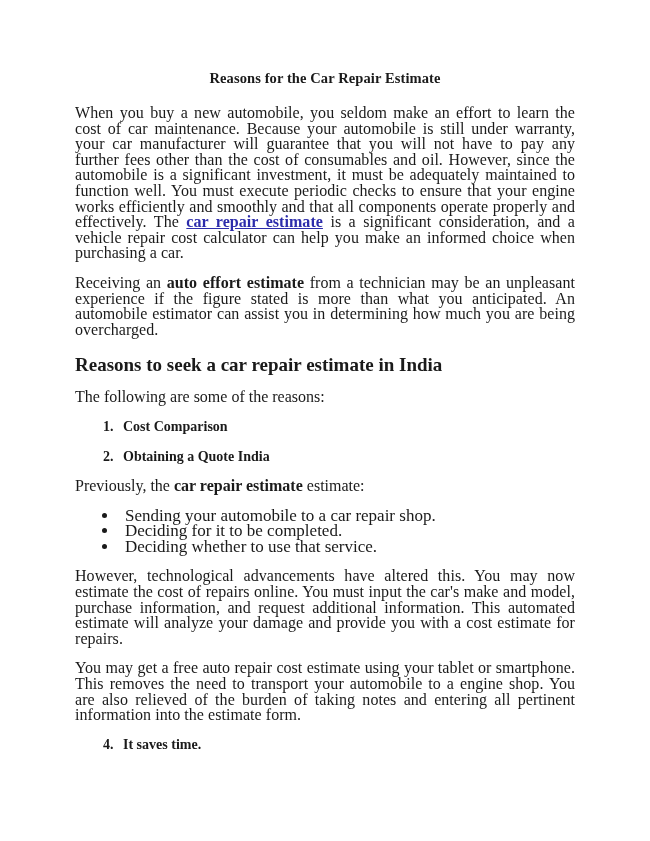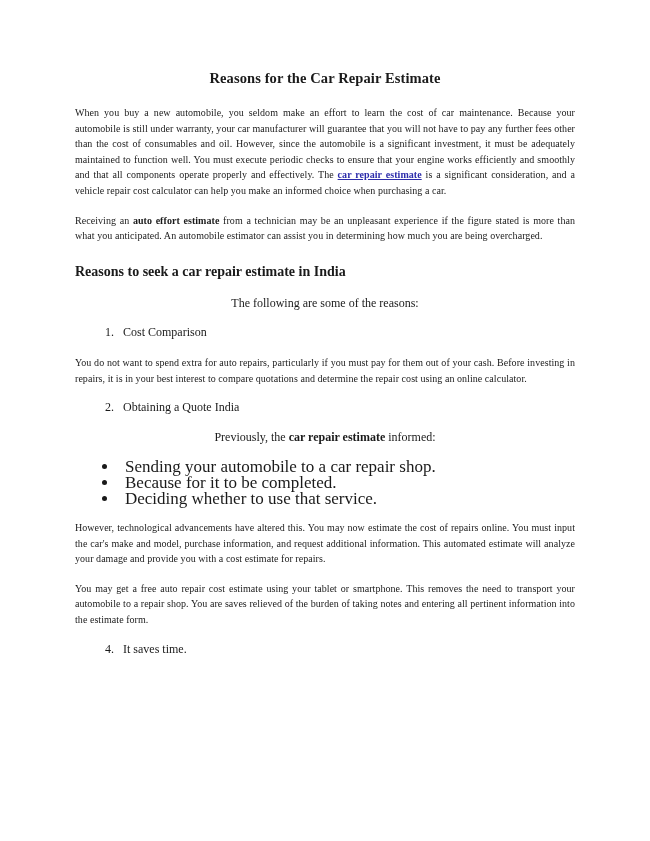--- a/index.html
+++ b/index.html
@@ -31,44 +31,45 @@
   }
   .doc-title {
     text-align: center;
     font-size: 14.5px;
     font-weight: bold;
     letter-spacing: 0.1px;
     margin: 0 0 18px 0;
     line-height: 17px;
   }
   p.body-para {
-    font-size: 10px;
+    font-size: 16px;
     line-height: 15.6px;
     text-align: justify;
     margin: 0 0 14px 0;
     letter-spacing: 0.05px;
   }
   .section-heading {
-    font-size: 14px;
+    font-size: 19px;
     font-weight: bold;
     margin: 20px 0 16px 0;
     line-height: 16px;
     text-align: left;
   }
   .lead-line {
-    font-size: 12px;
+    font-size: 16px;
     line-height: 15.6px;
     margin: 0 0 14px 0;
-    text-align: center;
+    text-align: left;
   }
   ol.num-list {
     margin: 0 0 14px 0;
     padding-left: 42px;
-    font-size: 12px;
+    font-size: 14px;
     line-height: 15.6px;
+    font-weight: bold;
   }
   ol.num-list li {
     padding-left: 6px;
     margin: 0;
   }
   ul.bullet-list {
     margin: 0 0 14px 0;
     padding-left: 44px;
     font-size: 17px;
     line-height: 15.6px;
@@ -100,37 +101,36 @@
     <p class="body-para"><span>Receiving an </span><span class="bold">auto effort estimate</span><span> from a technician may be an unpleasant experience if the figure stated is more than what you anticipated. An automobile estimator can assist you in determining how much you are being overcharged.</span></p>
 
     <h2 class="section-heading">Reasons to seek a car repair estimate in India</h2>
 
     <p class="lead-line">The following are some of the reasons:</p>
 
     <ol class="num-list" start="1">
       <li>Cost Comparison</li>
     </ol>
 
-    <p class="body-para">You do not want to spend extra for auto repairs, particularly if you must pay for them out of your cash. Before investing in repairs, it is in your best interest to compare quotations and determine the repair cost using an online calculator.</p>
 
     <ol class="num-list" start="2">
       <li>Obtaining a Quote India</li>
     </ol>
 
-    <p class="lead-line"><span>Previously, the </span><span class="bold">car repair estimate</span><span> informed:</span></p>
+    <p class="lead-line"><span>Previously, the </span><span class="bold">car repair estimate</span><span> estimate:</span></p>
 
     <ul class="bullet-list">
       <li>Sending your automobile to a car repair shop.</li>
-      <li>Because for it to be completed.</li>
+      <li>Deciding for it to be completed.</li>
       <li>Deciding whether to use that service.</li>
     </ul>
 
     <p class="body-para">However, technological advancements have altered this. You may now estimate the cost of repairs online. You must input the car's make and model, purchase information, and request additional information. This automated estimate will analyze your damage and provide you with a cost estimate for repairs.</p>
 
 
-    <p class="body-para">You may get a free auto repair cost estimate using your tablet or smartphone. This removes the need to transport your automobile to a repair shop. You are saves relieved of the burden of taking notes and entering all pertinent information into the estimate form.</p>
+    <p class="body-para">You may get a free auto repair cost estimate using your tablet or smartphone. This removes the need to transport your automobile to a engine shop. You are also relieved of the burden of taking notes and entering all pertinent information into the estimate form.</p>
 
     <ol class="num-list" start="4">
       <li>It saves time.</li>
     </ol>
 
   </div>
 </div>
 
 </body></html>

